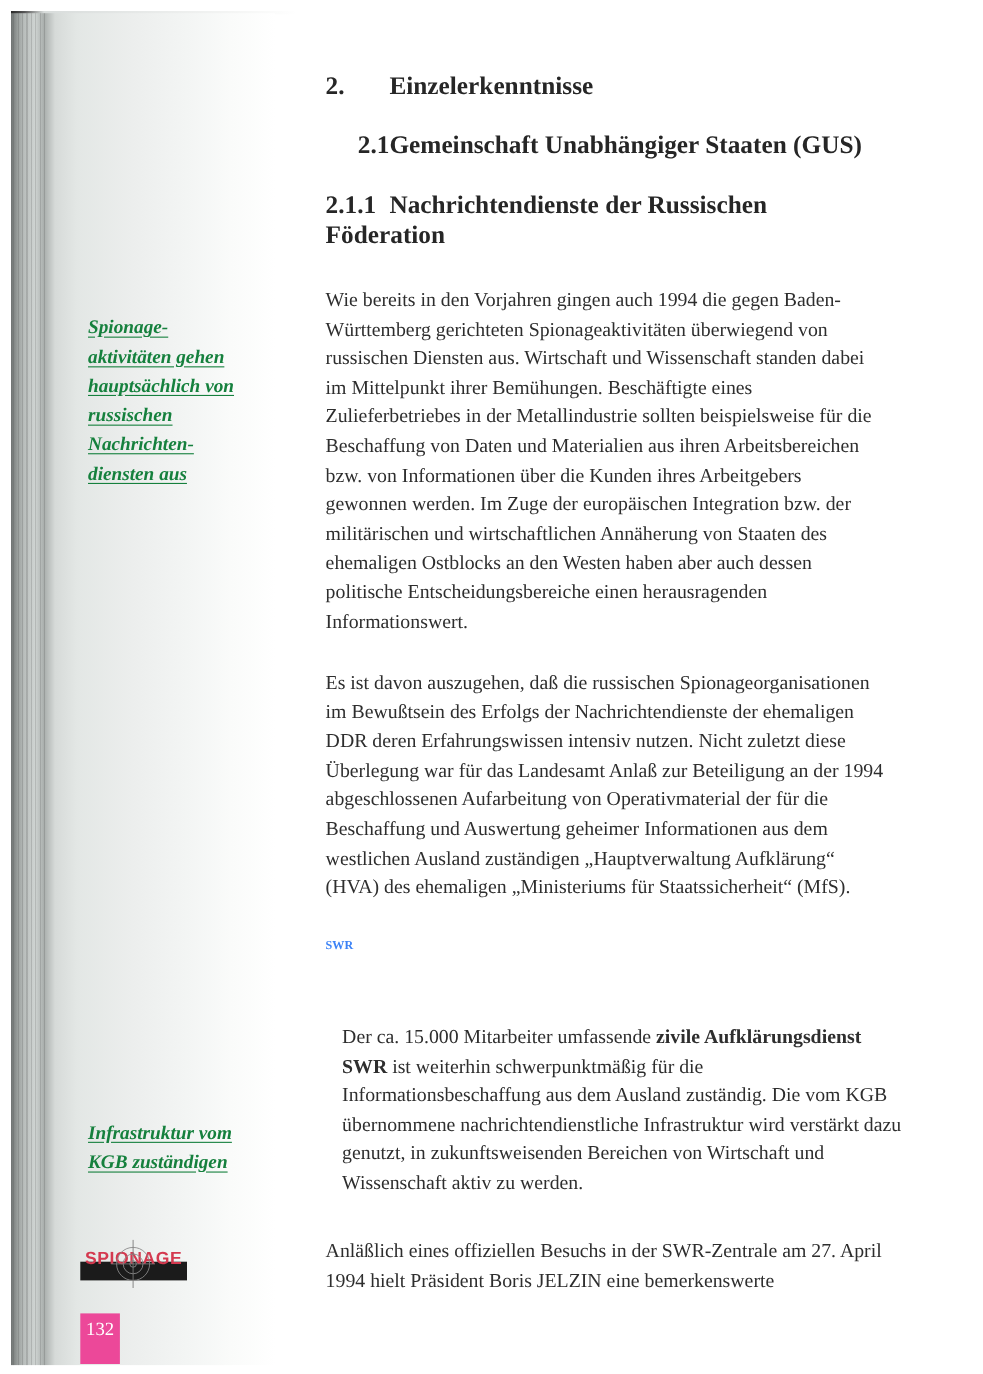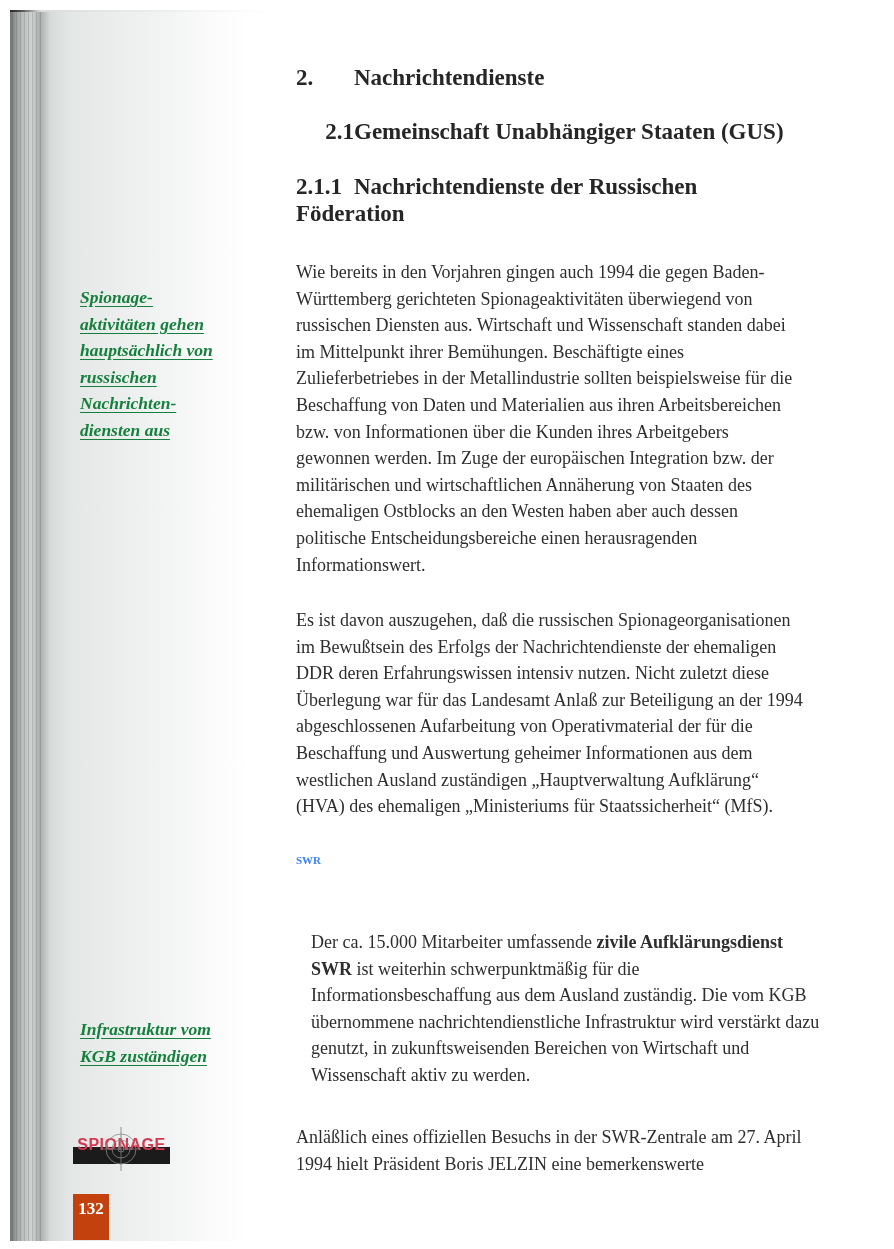--- a/index.html
+++ b/index.html
@@ -56,33 +56,33 @@
     position: absolute; left: 73px; top: 1133px; width: 97px; height: 33px;
   }
   .logo .bar { position: absolute; left: 0; top: 14px; width: 97px; height: 17px; background: #1b1b1b; }
   .logo .word {
     position: absolute; left: 0; top: 4px; width: 97px; text-align: center;
     font-family: "Liberation Sans", "DejaVu Sans", sans-serif; font-weight: bold; font-size: 16px;
     color: #d4394f; letter-spacing: 0.5px; line-height: 16px;
   }
   .logo svg { position: absolute; left: 28px; top: -6px; }
   .page-number {
-    position: absolute; left: 73px; top: 1194px; width: 36px; height: 46px; background: #c2410c;
-    color: #ffffff; font-size: 17px; font-weight: bold; text-align: center; line-height: 30px;
+    position: absolute; left: 73px; top: 1194px; width: 36px; height: 46px; background: #ec4899;
+    color: #ffffff; font-size: 17px; font-weight: normal; text-align: center; line-height: 30px;
   }
 </style>
 </head>
 <body>
 
 <div class="page-top-border"></div>
 <div class="margin-band"></div>
 <div class="spine-lines"></div>
 
 <div class="heading h1">
-  <span class="num">2.</span><span>Nachrichtendienste</span>
+  <span class="num">2.</span><span>Einzelerkenntnisse</span>
 </div>
 <div class="heading h2">
   <span class="num">2.1</span><span>Gemeinschaft Unabhängiger Staaten (GUS)</span>
 </div>
 <div class="heading h3">
   <span class="num">2.1.1</span><span>Nachrichtendienste der Russischen Föderation</span>
 </div>
 
 <div class="margin-note mn1">
   <span>Spionage-</span>

